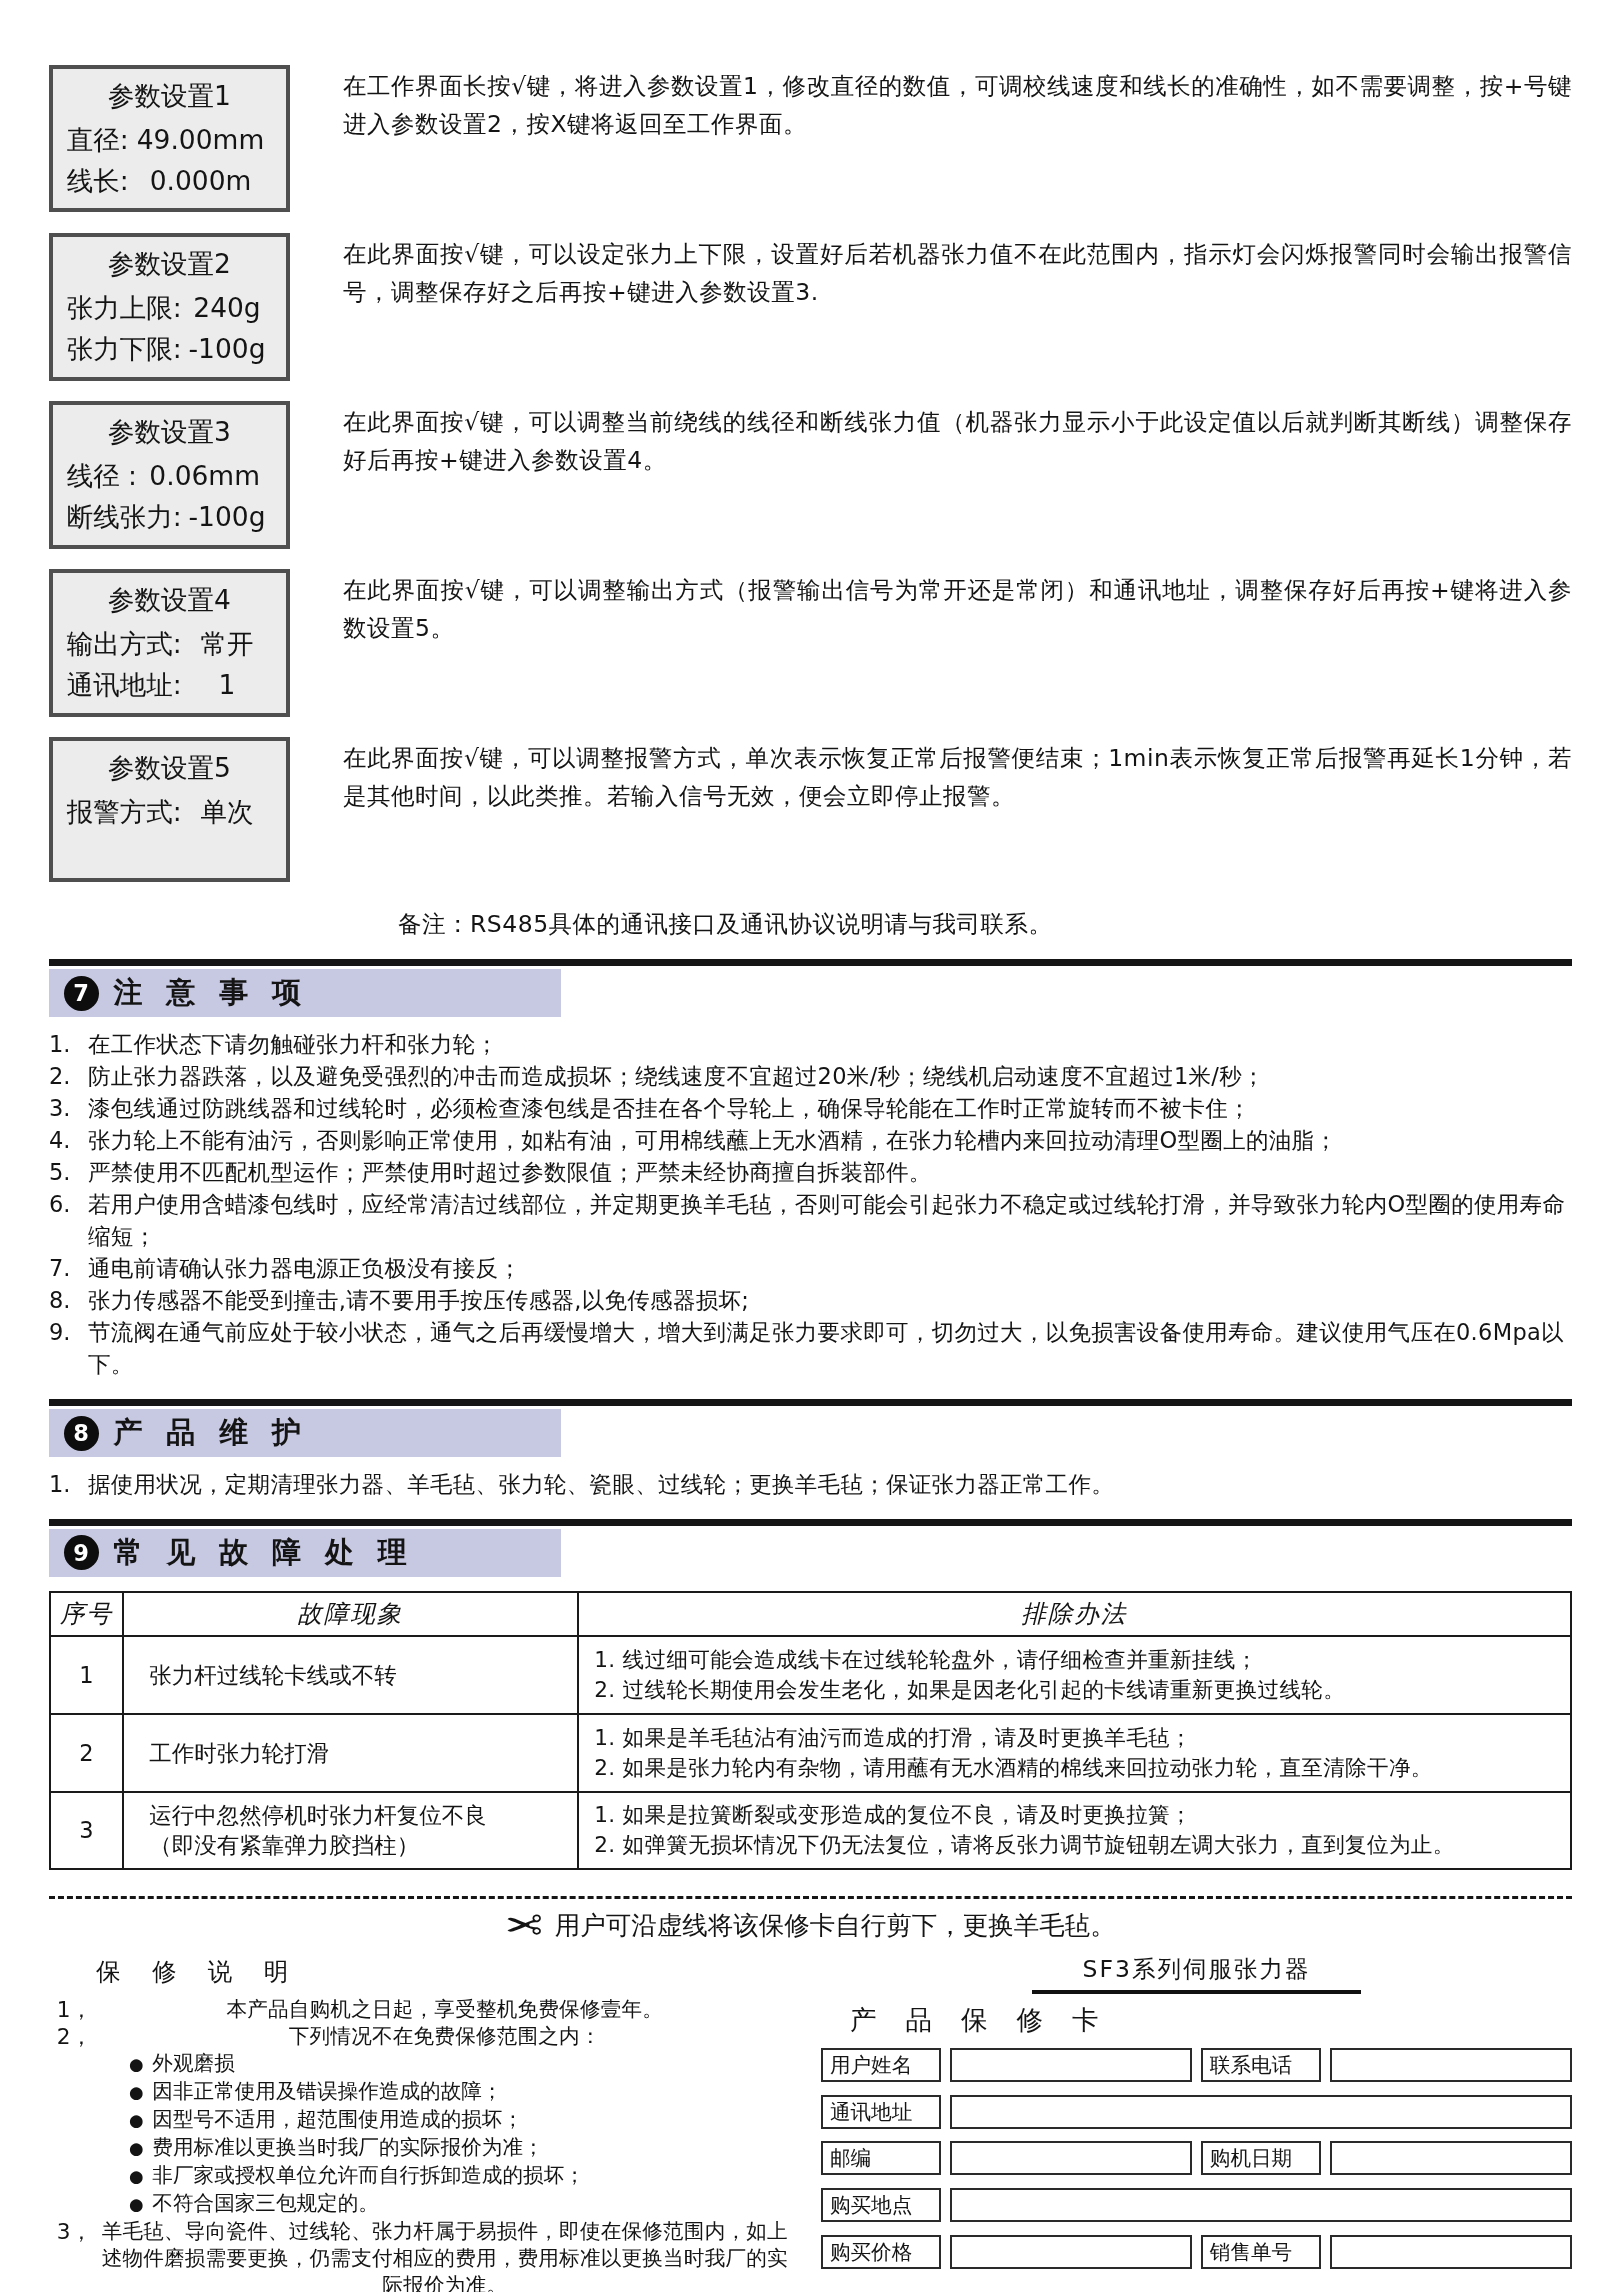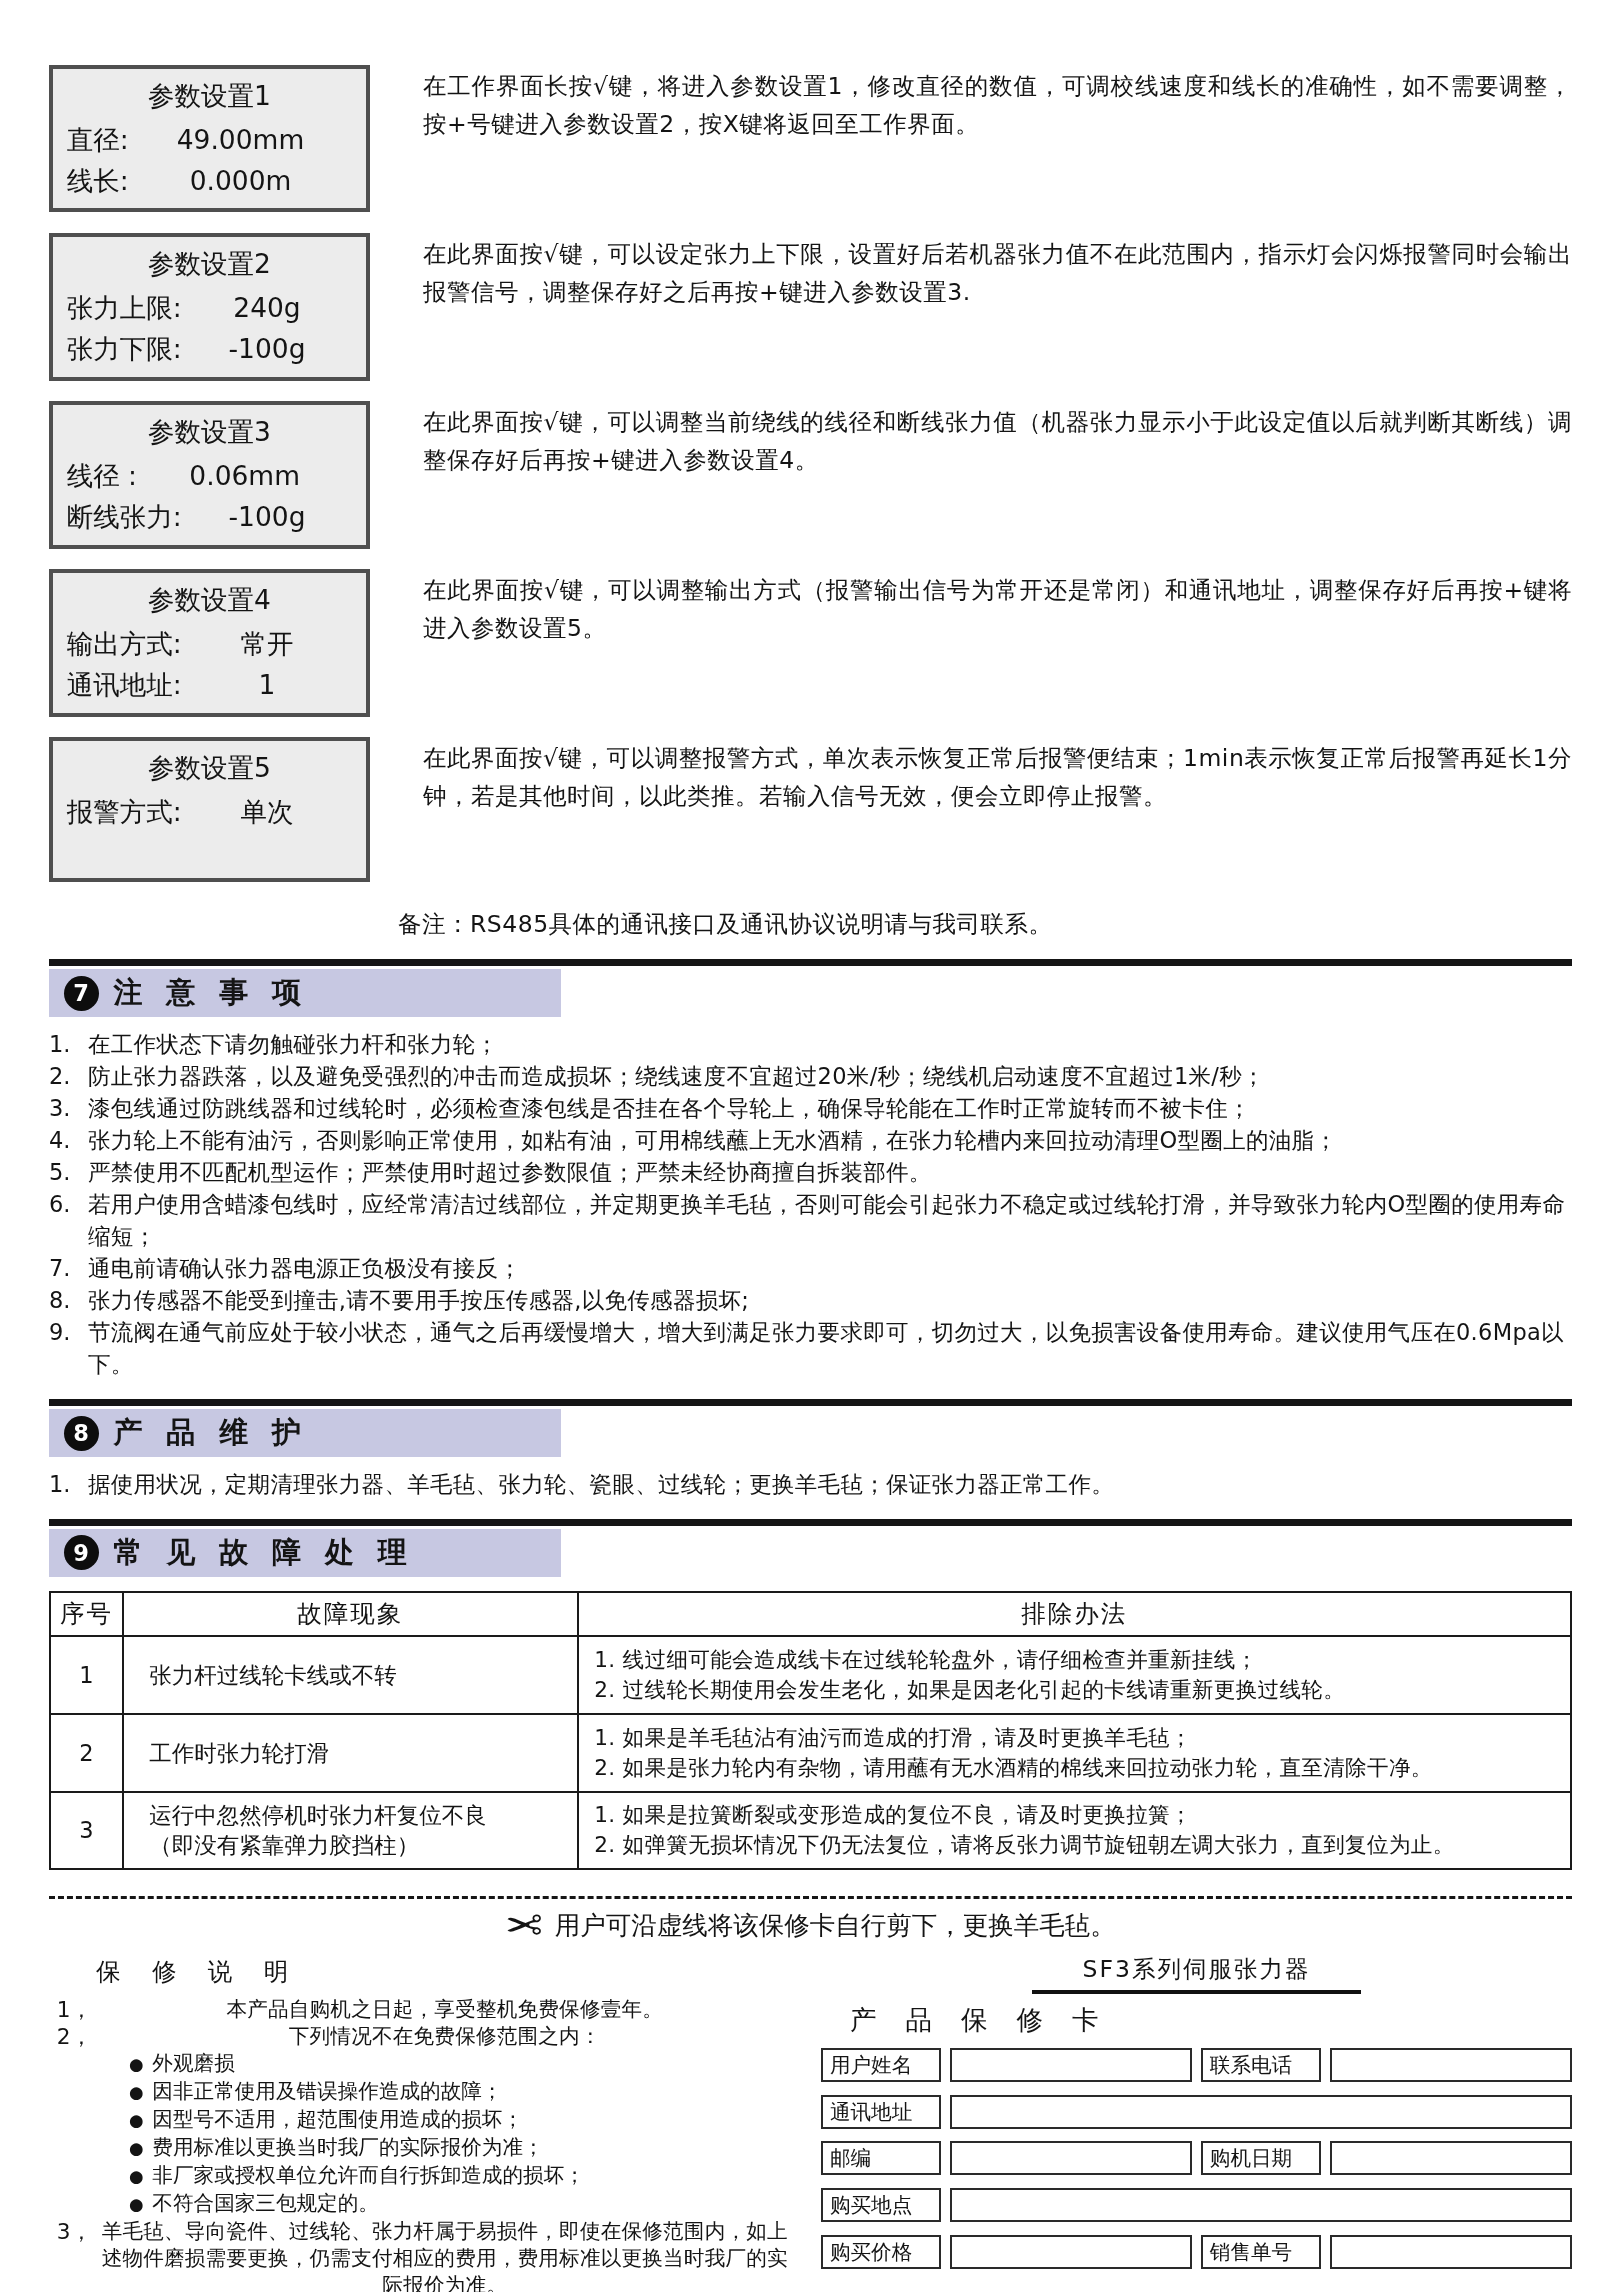--- a/index.html
+++ b/index.html
@@ -1,21 +1,21 @@
 <!DOCTYPE html>
 <html><head>
 <meta charset="utf-8">
 <style>
   html,body{margin:0;padding:0;background:#fff;}
   body{width:1621px;height:2293px;overflow:hidden;font-family:"DejaVu Sans",sans-serif;color:#141414;}
   .page{padding:65px 49px 0 49px;box-sizing:border-box;}
 
   
   .param-row{display:flex;align-items:flex-start;margin-bottom:20.6px;}
-  .lcd-box{width:321px;min-height:145px;background:#ececec;border:4.9px solid #4f4f4f;box-sizing:border-box;padding:8.8px 13.7px 7.8px 13.7px;flex:none;}
+  .lcd-box{width:241px;min-height:145px;background:#ececec;border:4.9px solid #4f4f4f;box-sizing:border-box;padding:8.8px 13.7px 7.8px 13.7px;flex:none;}
   .lcd-title{text-align:center;font-size:26.5px;line-height:35px;margin-bottom:5.9px;}
   .lcd-line{display:flex;font-size:26.5px;line-height:41px;align-items:center;}
   .lcd-label{white-space:nowrap;}
   .lcd-value{flex:1;text-align:center;white-space:nowrap;}
   .param-desc{flex:1;margin-left:53px;font-size:23.5px;line-height:38px;text-align:justify;letter-spacing:0.5px;margin-top:2px;}
   .note-line{margin:25.5px 0 0 349px;font-size:23.5px;letter-spacing:0.5px;}
 
   
   .section-rule{height:6.9px;background:#151515;margin-top:19.6px;}
   .banner{width:512px;background:#c7c8e2;display:flex;align-items:center;gap:14.7px;padding:3.9px 0 3.9px 14.7px;margin-top:2.9px;box-sizing:border-box;}
@@ -24,21 +24,21 @@
 
   
   .list{margin-top:10.8px;}
   .list-item{display:flex;font-size:22.5px;line-height:32px;}
   .list-item .no{width:39px;flex:none;}
   .list-item .txt{flex:1;letter-spacing:0.3px;}
 
   
   .fault-table{width:100%;border-collapse:collapse;margin-top:13.7px;border:2.9px solid #1a1a1a;}
   .fault-table th,.fault-table td{border:2.5px solid #1a1a1a;}
-  .fault-table th{font-size:24.5px;font-weight:normal;padding:4.9px;letter-spacing:2px;}
+  .fault-table th{font-size:24.5px;font-weight:normal;padding:4.9px;letter-spacing:2px;font-style:italic;}
   .col-no{width:61px;}
   .col-phen{width:443px;}
   td.no{text-align:center;font-size:22.5px;}
   td.phen{font-size:22.5px;padding:7.8px 7.8px 7.8px 25.5px;white-space:pre-line;line-height:30px;vertical-align:middle;}
   td.sol{font-size:21.6px;padding:7.8px 9.8px 7.8px 15.7px;white-space:pre-line;line-height:30px;vertical-align:middle;letter-spacing:0.3px;}
 
   
   .cut-rule{border-top:3.9px dashed #161616;margin-top:25.5px;}
   .cut-row{display:flex;justify-content:center;align-items:center;gap:11.8px;margin-top:3.9px;font-size:25.5px;}
   .scissors{font-size:45px;line-height:1;transform:scaleX(-1);display:inline-block;}

